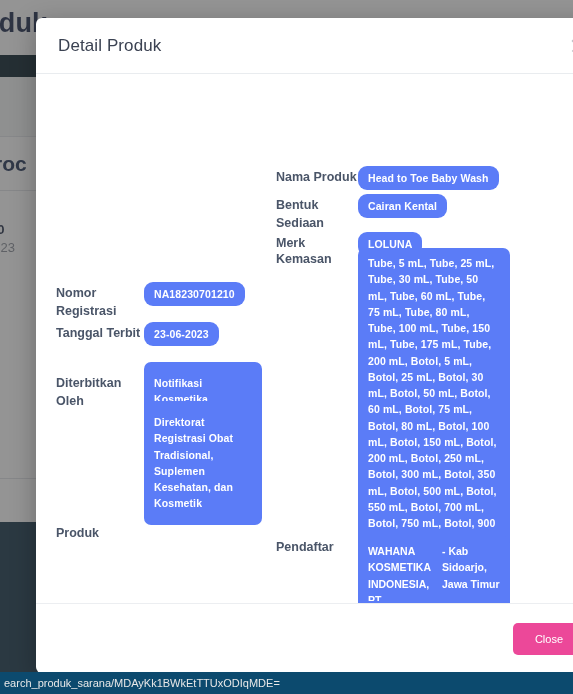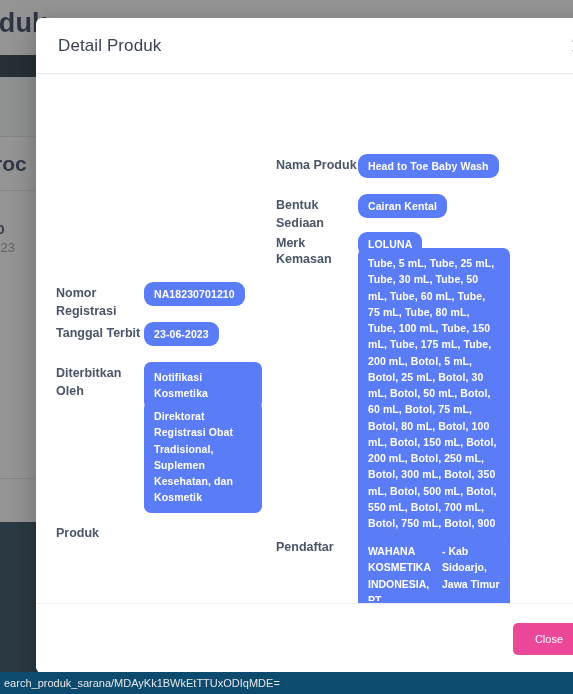--- a/index.html
+++ b/index.html
@@ -124,50 +124,50 @@
     display: inline-block;
     background: #5b7cf7;
     color: #ffffff;
     font-size: 10.5px;
     font-weight: 700;
     line-height: 1.55;
     border-radius: 9px;
     padding: 4px 10px;
     letter-spacing: .1px;
   }
-  .badge-block { border-radius: 7px; padding: 7px 10px; }
+  .badge-block { border-radius: 7px; padding: 13px 10px; }
   .badge-wide  { width: 118px; }
   .badge-kemasan { width: 152px; border-radius: 7px; padding: 7px 10px; }
 
   .badge-split {
     display: flex;
     background: #5b7cf7;
     border-radius: 7px;
     padding: 7px 10px;
     width: 152px;
     gap: 6px;
   }
   .badge-split .sp-a,
   .badge-split .sp-b {
     color: #fff; font-size: 10.5px; font-weight: 700; line-height: 1.55;
   }
   .badge-split .sp-a { flex: 1 1 auto; }
   .badge-split .sp-b { flex: 0 0 58px; }
 
   
-  #r-nama      { position: absolute; top: 80px;  left: 0; }
+  #r-nama      { position: absolute; top: 92px;  left: 0; }
   #r-bentuk    { position: absolute; top: 120px; left: 0; }
   #r-merk      { position: absolute; top: 158px; left: 0; }
   #r-kemasan   { position: absolute; top: 174px; left: 0; }
   #r-pendaftar { position: absolute; top: 462px; left: 0; }
   #r-industri  { position: absolute; top: 527px; left: 0; }
 
   #r-nomor     { position: absolute; top: 208px; left: 0; }
   #r-tanggal   { position: absolute; top: 248px; left: 0; }
-  #r-diterbit  { position: absolute; top: 288px; left: 0; }
+  #r-diterbit  { position: absolute; top: 288px; left: 0; align-items: center; }
   #r-direktorat{ position: absolute; top: 327px; left: 88px; }
   #r-produk    { position: absolute; top: 448px; left: 0; }
 
   .modal-footer {
     height: 70px; min-height: 70px;
     border-top: 1px solid #eceef1;
     display: flex; align-items: center; justify-content: flex-end;
     padding: 0 22px;
   }
   .btn-close {

